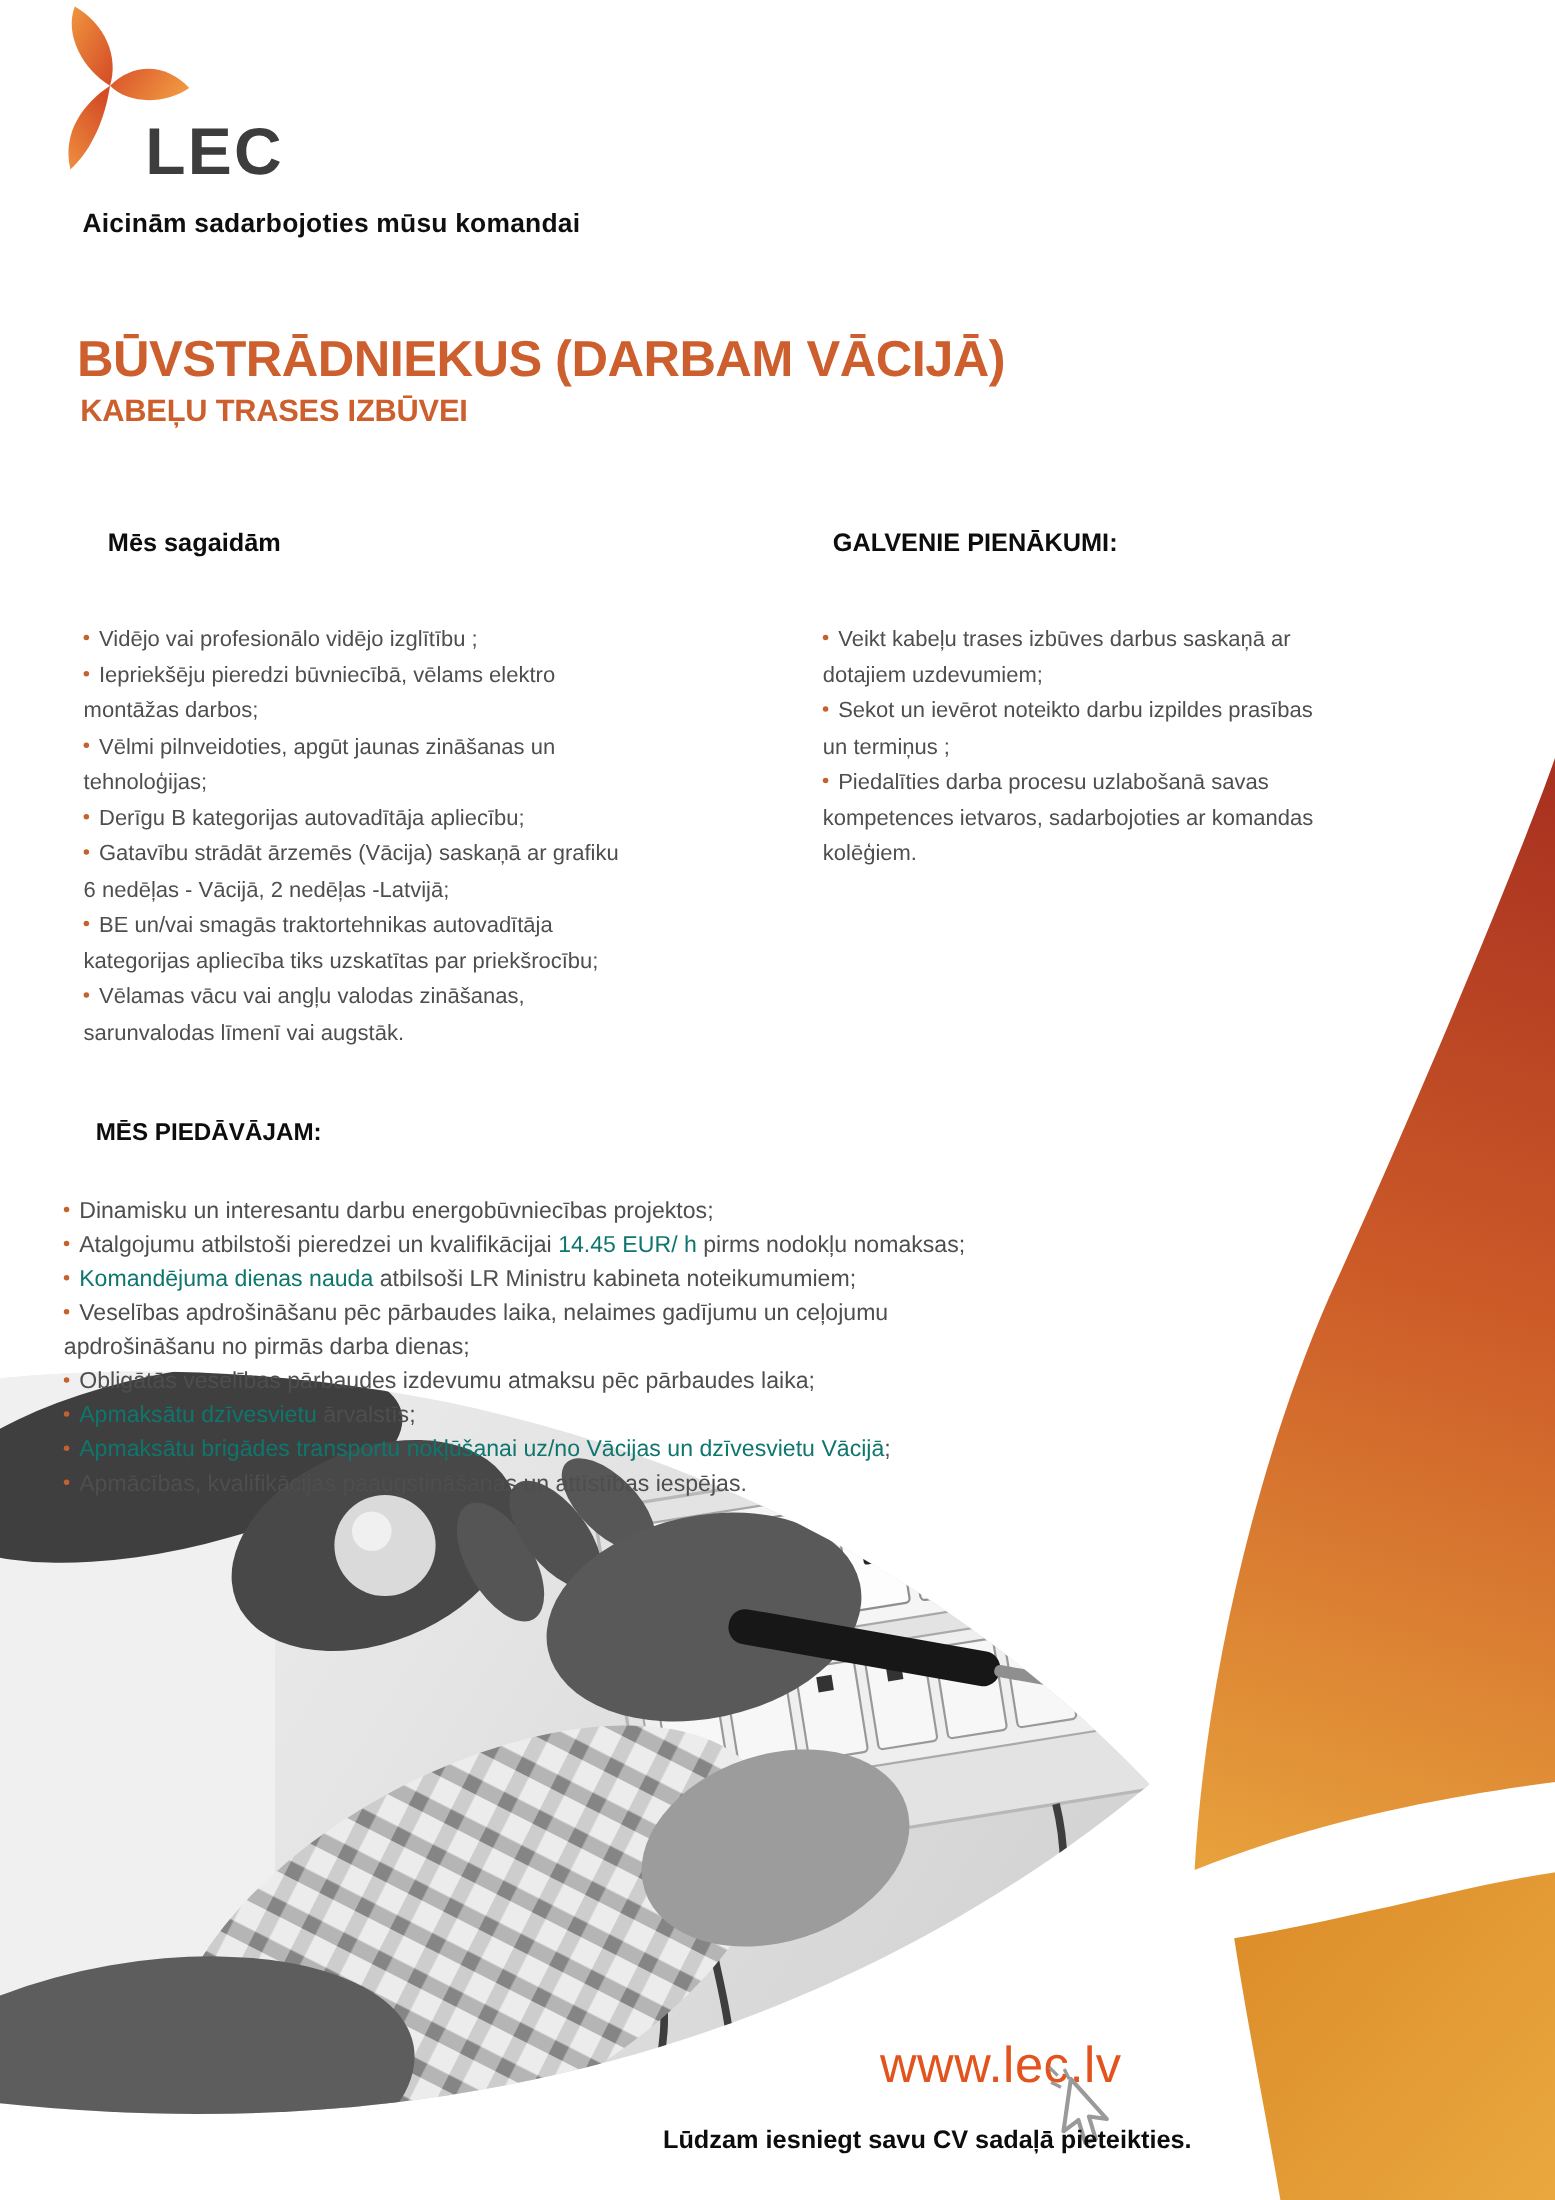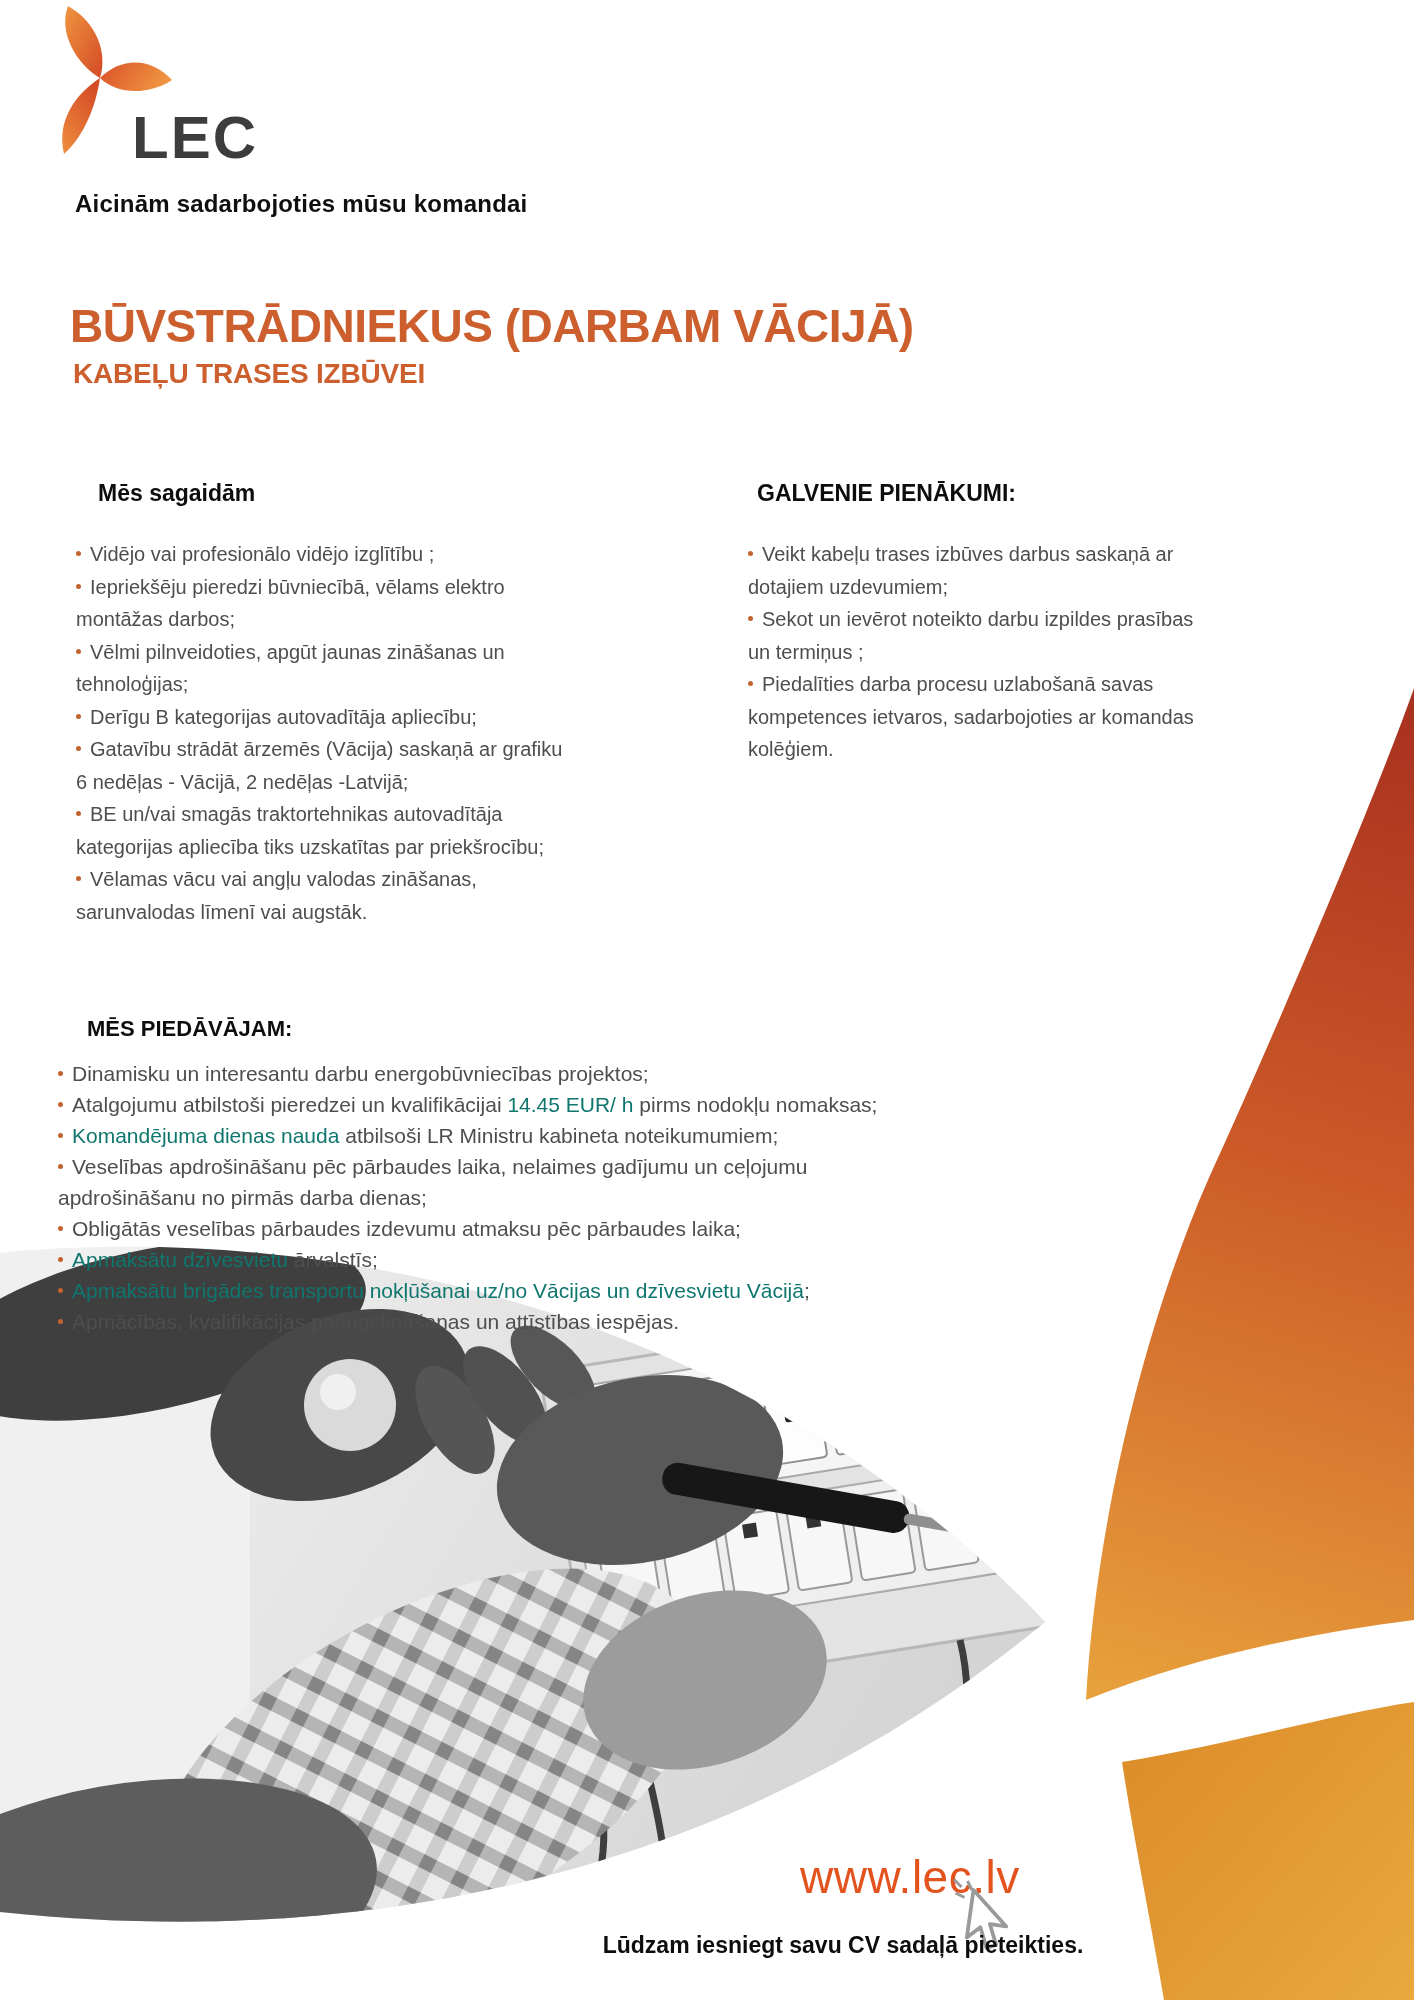--- a/index.html
+++ b/index.html
@@ -9,21 +9,21 @@
   .bgart{left:0;top:0;}
   .logo-svg{left:18px;top:0;}
   .logo-text{left:92px;top:108px;font-size:60px;font-weight:800;color:#3d3d3d;letter-spacing:2px;line-height:1;margin-left:40px;}
   .intro{left:75px;top:190px;font-size:24px;font-weight:800;color:#0f0f0f;letter-spacing:.2px;}
   .title{left:70px;top:287px;font-size:46px;font-weight:800;color:var(--accent);letter-spacing:-.5px;line-height:1.1;margin-top:14px;}
   .subtitle{left:73px;top:358px;font-size:28px;font-weight:800;color:var(--accent);letter-spacing:-.2px;}
   .sec-h{font-size:23px;font-weight:700;color:#0d0d0d;}
   .h-exp{left:98px;top:480px;}
   .h-dut{left:757px;top:480px;}
   .h-off{left:87px;top:1016px;font-size:22px;}
-  .list{color:#4e4e4e;font-size:20px;line-height:32.5px;}
+  .list{color:#4e4e4e;font-size:20px;line-height:32.5px;margin-top:27px;}
   .l-exp{left:76px;top:538px;width:496px;}
   .l-dut{left:748px;top:538px;width:462px;}
   .l-off{left:58px;top:1058px;width:1100px;font-size:21px;line-height:31px;}
   .dot{display:inline-block;width:5px;height:5px;border-radius:50%;background:var(--bullet);
        margin:0 9px 4px 0;vertical-align:middle;}
   .b{font-weight:400;color:#0f766e;}
   .url{left:800px;top:1850px;font-size:46px;font-weight:400;color:var(--url-orange);letter-spacing:.5px;}
   .cursor{left:952px;top:1878px;}
   .cta{left:480px;top:1932px;width:726px;text-align:center;font-size:23px;font-weight:800;color:#0d0d0d;}
 </style>

